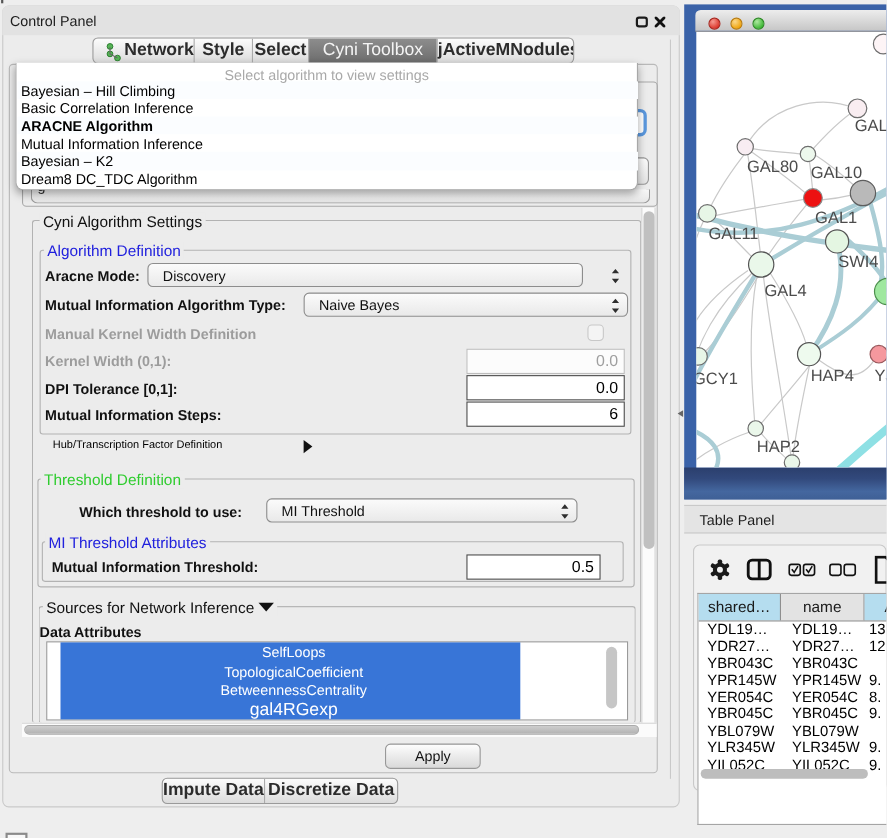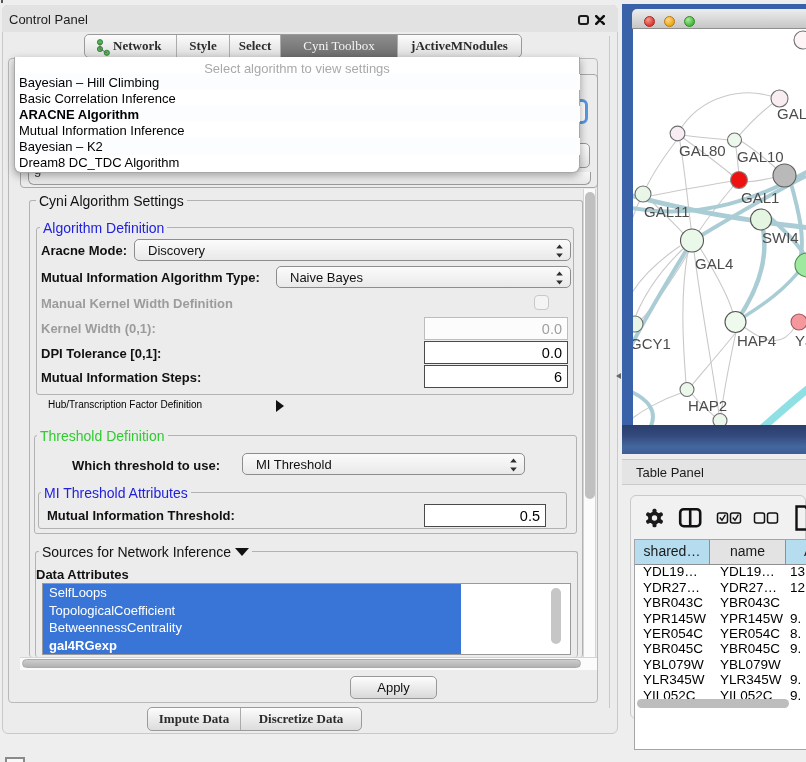--- a/index.html
+++ b/index.html
@@ -11,22 +11,22 @@
 #win { left:2px; top:5px; width:616px; height:729px; background:#ececec;
   border:1px solid #c9c9c9; border-radius:6px; }
 #titlebar { left:2px; top:5px; width:616px; height:27px; background:#e2e2e2;
   border-radius:6px 6px 0 0; }
 #titlebar .t { position:absolute; left:7px; top:7px; font-size:13px; color:#1c1c1c; }
 #content { left:8px; top:58px; width:590px; height:645px; background:#ececec;
   border:1px solid #b9b9b9; border-radius:4px; }
 
 .seg { display:flex; border:1px solid #9a9a9a; border-radius:5px; overflow:hidden;
   background:linear-gradient(#fcfcfc,#dcdcdc); height:24px; }
-.seg .s { padding:0 11px; font-size:13px; font-weight:bold; color:#2c2c2c;
-  line-height:22px; border-right:1px solid #ababab; white-space:nowrap;font-family:Liberation Serif, serif; }
+.seg .s { padding:0 11px; font-size:16px; font-weight:bold; color:#2c2c2c;
+  line-height:22px; border-right:1px solid #ababab; white-space:nowrap; }
 .seg .s:last-child { border-right:none; }
 .seg .sel { background:linear-gradient(#8d8d8d,#6d6d6d); color:#f4f4f4; font-weight:normal; }
 
 .grp { position:absolute; border:1px solid #b2b2b2; border-radius:3px; }
 .grplabel { position:absolute; top:-8px; left:6px; background:#ececec; padding:0 3px;
   font-size:14px; color:#111; white-space:nowrap; }
 .fl { position:absolute; font-size:13px; font-weight:bold; color:#111; white-space:nowrap; }
 .combo { position:absolute; height:22px; border:1px solid #8d8d8d; border-radius:5px;
   background:linear-gradient(#fbfbfb,#e9e9e9); font-size:13px; color:#111; }
 .combo .cv { position:absolute; left:13px; top:3px; }
@@ -90,21 +90,21 @@
     <div class="thumb" style="left:584.5px;top:192px;width:10px;height:307px;"></div>
 
     <div class="grp" style="left:29px;top:200px;width:554px;height:457px;border-bottom:none;">
       <span class="grplabel">Cyni Algorithm Settings</span>
     </div>
 
     <div class="grp" style="left:36px;top:227px;width:538px;height:168px;">
       <span class="grplabel" style="color:#2121dd;left:3px;">Algorithm Definition</span>
     </div>
     <span class="fl" style="left:41px;top:243px;">Aracne Mode:</span>
-    <div class="combo" style="left:134px;top:239px;width:437px;">
+    <div class="combo" style="left:134px;top:239px;width:396px;">
         <span class="cv">Discovery</span>
       <svg class="abs" style="left:420px;top:3px;" width="9" height="16" viewBox="0 0 9 16">
           <path d="M1.2 5.5 L4.5 1.5 L7.8 5.5 Z M1.2 10.5 L4.5 14.5 L7.8 10.5 Z" fill="#2e2e2e"></path>
         </svg>
     </div>
     <span class="fl" style="left:41px;top:270px;">Mutual Information Algorithm Type:</span>
     <div class="combo" style="left:276px;top:266px;width:295px;">
         <span class="cv">Naive Bayes</span>
       <svg class="abs" style="left:278px;top:3px;" width="9" height="16" viewBox="0 0 9 16">
           <path d="M1.2 5.5 L4.5 1.5 L7.8 5.5 Z M1.2 10.5 L4.5 14.5 L7.8 10.5 Z" fill="#2e2e2e"></path>
@@ -136,25 +136,25 @@
       <span class="grplabel" style="color:#2121dd;left:2px;">MI Threshold Attributes</span>
     </div>
     <span class="fl" style="left:47px;top:508px;">Mutual Information Threshold:</span>
     <div class="field" style="left:424px;top:504px;width:122px;">0.5</div>
 
     <div class="grp" style="left:35px;top:551px;width:543px;height:106px;border-bottom:none;">
       <span class="grplabel" style="left:3px;">Sources for Network Inference <span style="display:inline-block;width:0;height:0;border-top:8px solid #111;border-left:7px solid transparent;border-right:7px solid transparent;vertical-align:1px;"></span></span>
     </div>
     <span class="fl" style="left:36px;top:567px;">Data Attributes</span>
     <div class="abs" style="left:42px;top:583px;width:529px;height:72px;background:#fff;border:1px solid #9a9a9a;">
-      <div class="abs" style="left:0;top:0;width:418px;height:70px;background:#3875d7;">
+      <div class="abs" style="left:12px;top:0;width:418px;height:70px;background:#3875d7;text-align:center;">
         <div style="font-size:13px;color:#fff;padding-left:6px;height:17.5px;line-height:17.5px;">SelfLoops</div>
         <div style="font-size:13px;color:#fff;padding-left:6px;height:17.5px;line-height:17.5px;">TopologicalCoefficient</div>
         <div style="font-size:13px;color:#fff;padding-left:6px;height:17.5px;line-height:17.5px;">BetweennessCentrality</div>
-        <div style="font-size:13px;color:#fff;padding-left:6px;height:17.5px;line-height:17.5px;font-weight:bold;">gal4RGexp</div>
+        <div style="font-size:16px;color:#fff;padding-left:6px;height:17.5px;line-height:17.5px;">gal4RGexp</div>
       </div>
       <div class="thumb" style="left:508px;top:4px;width:10px;height:56px;background:#c6c6c6;"></div>
     </div>
 
     <div class="abs" style="left:20px;top:657px;width:577px;height:13px;background:#fbfbfb;border-top:1px solid #d5d5d5;"></div>
     <div class="thumb" style="left:22px;top:659px;width:559px;height:9px;background:linear-gradient(#cdcdcd,#b2b2b2);border:1px solid #ababab;"></div>
 
     <div class="abs" style="left:350px;top:676px;width:87px;height:23px;border:1px solid #989898;border-radius:5px;background:linear-gradient(#fdfdfd,#d9d9d9);text-align:center;font-size:13px;line-height:21px;color:#111;">Apply</div>
   </div>
 

